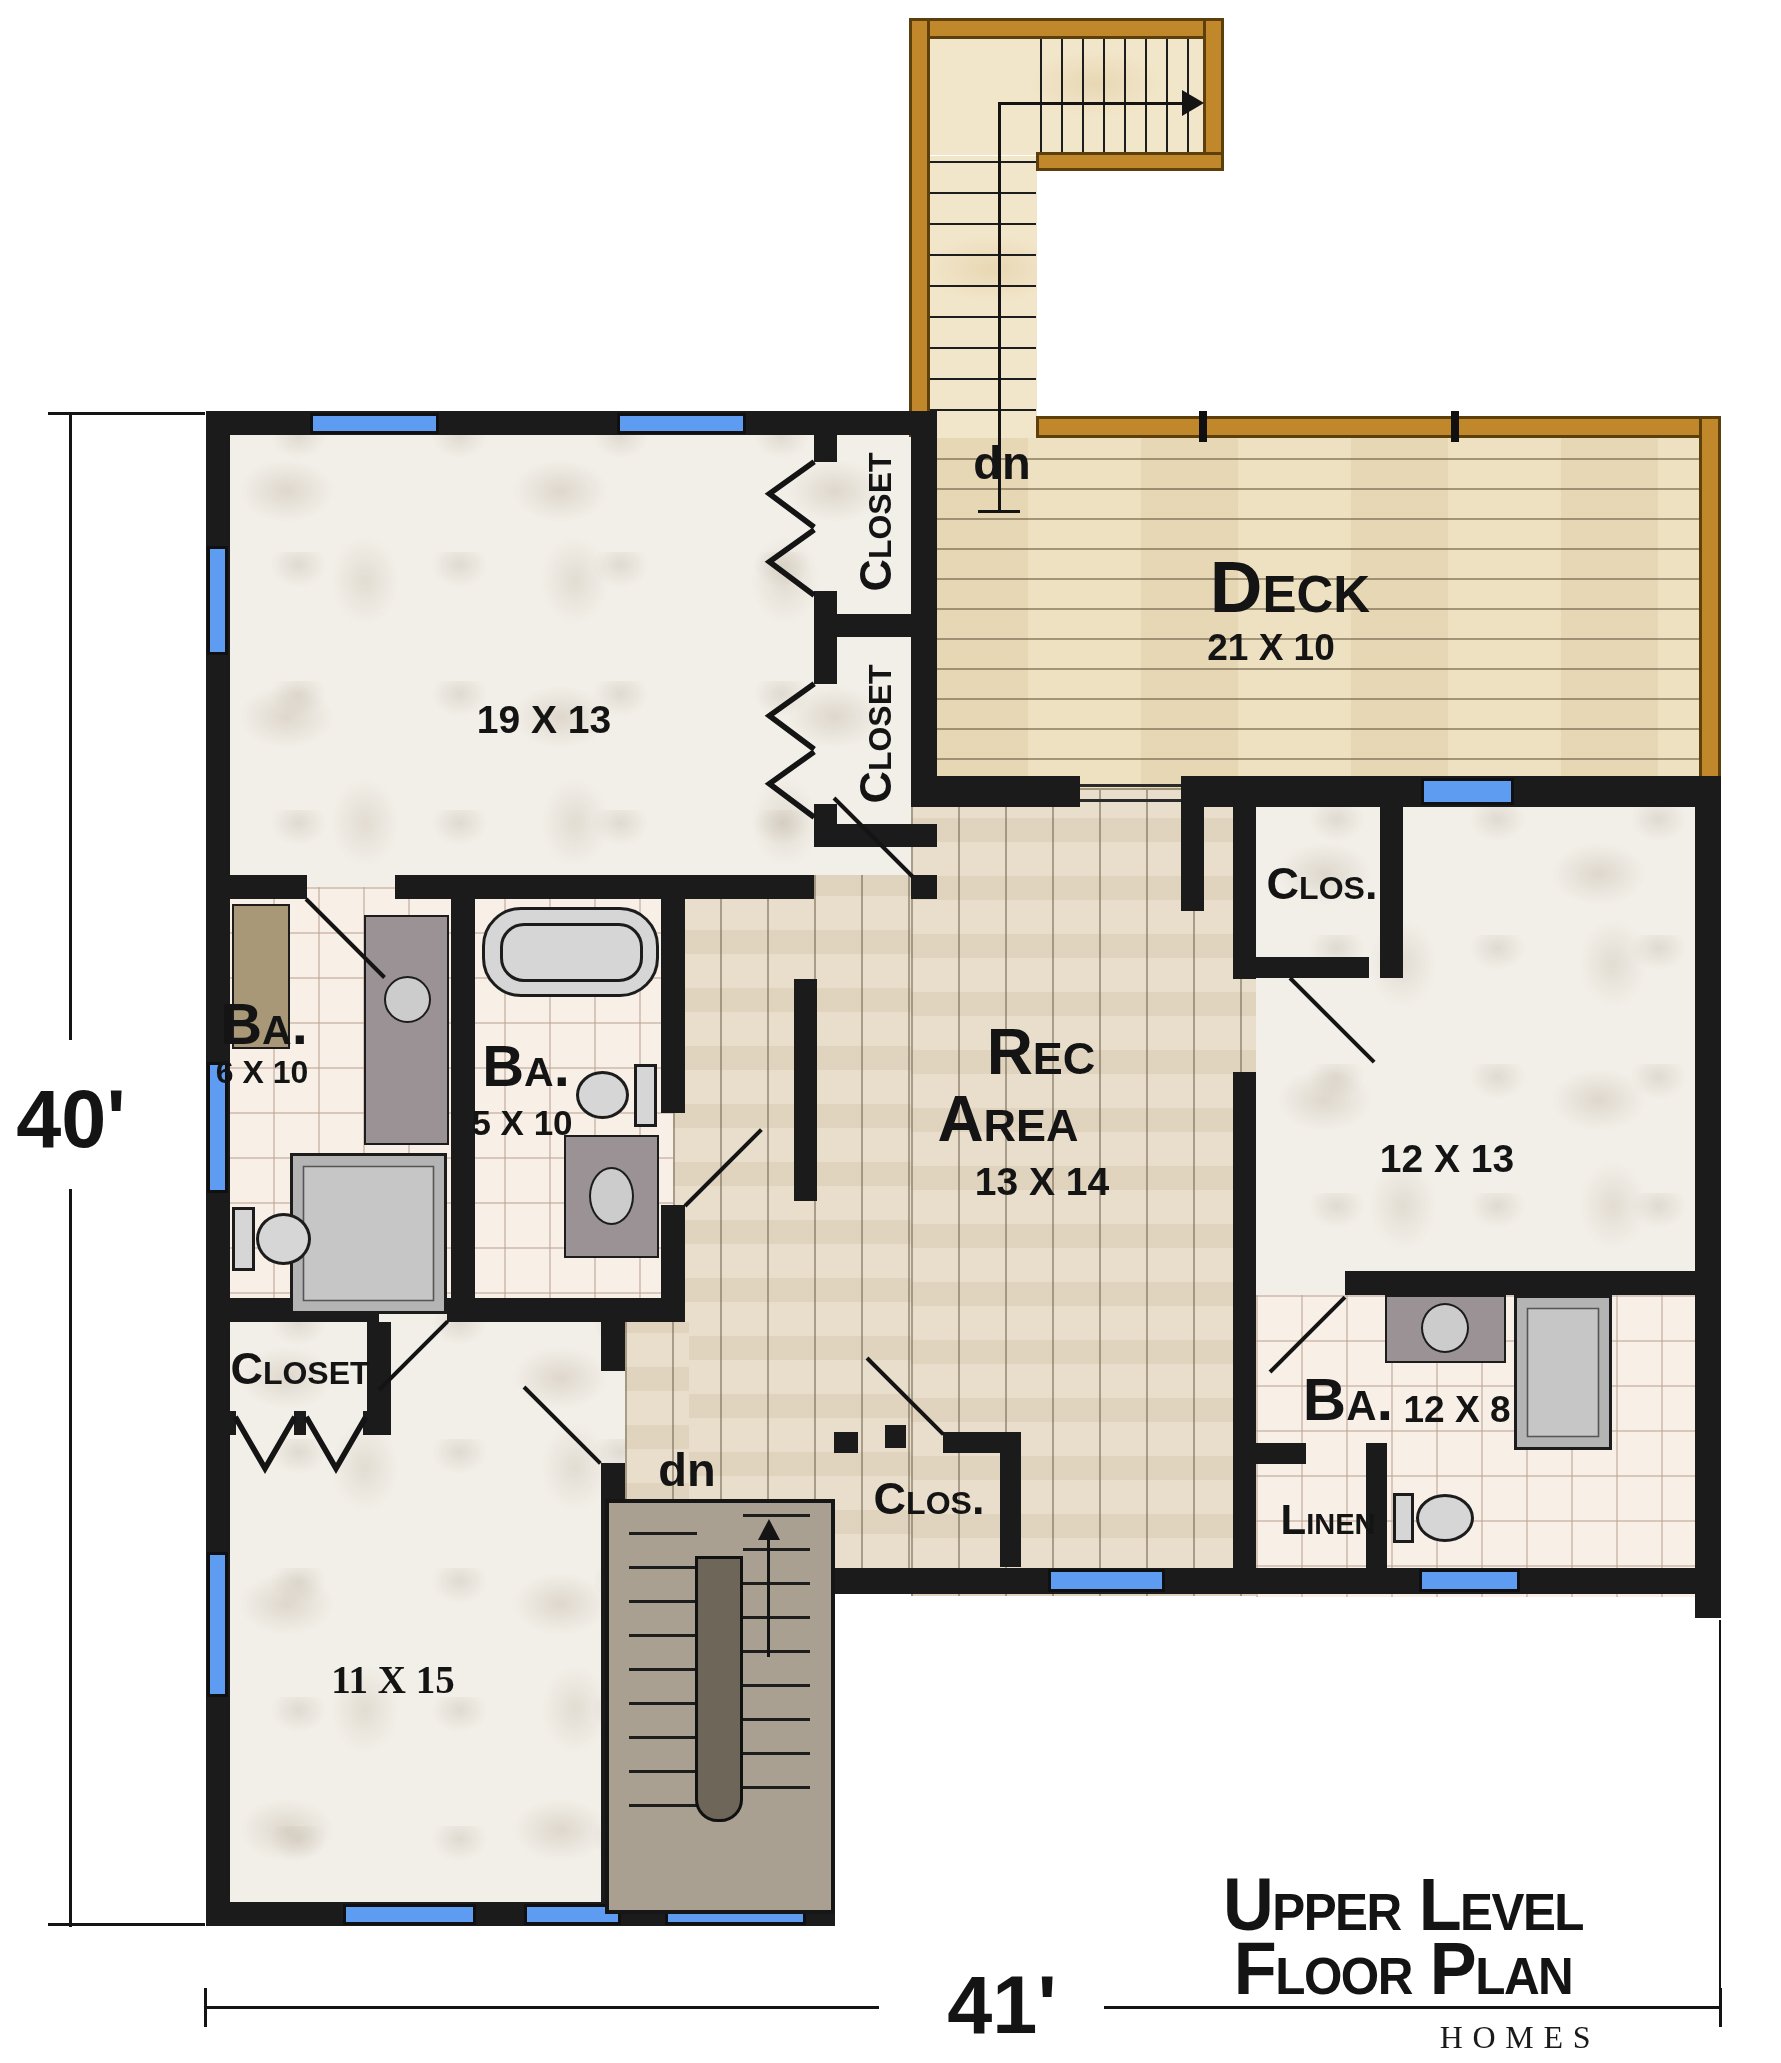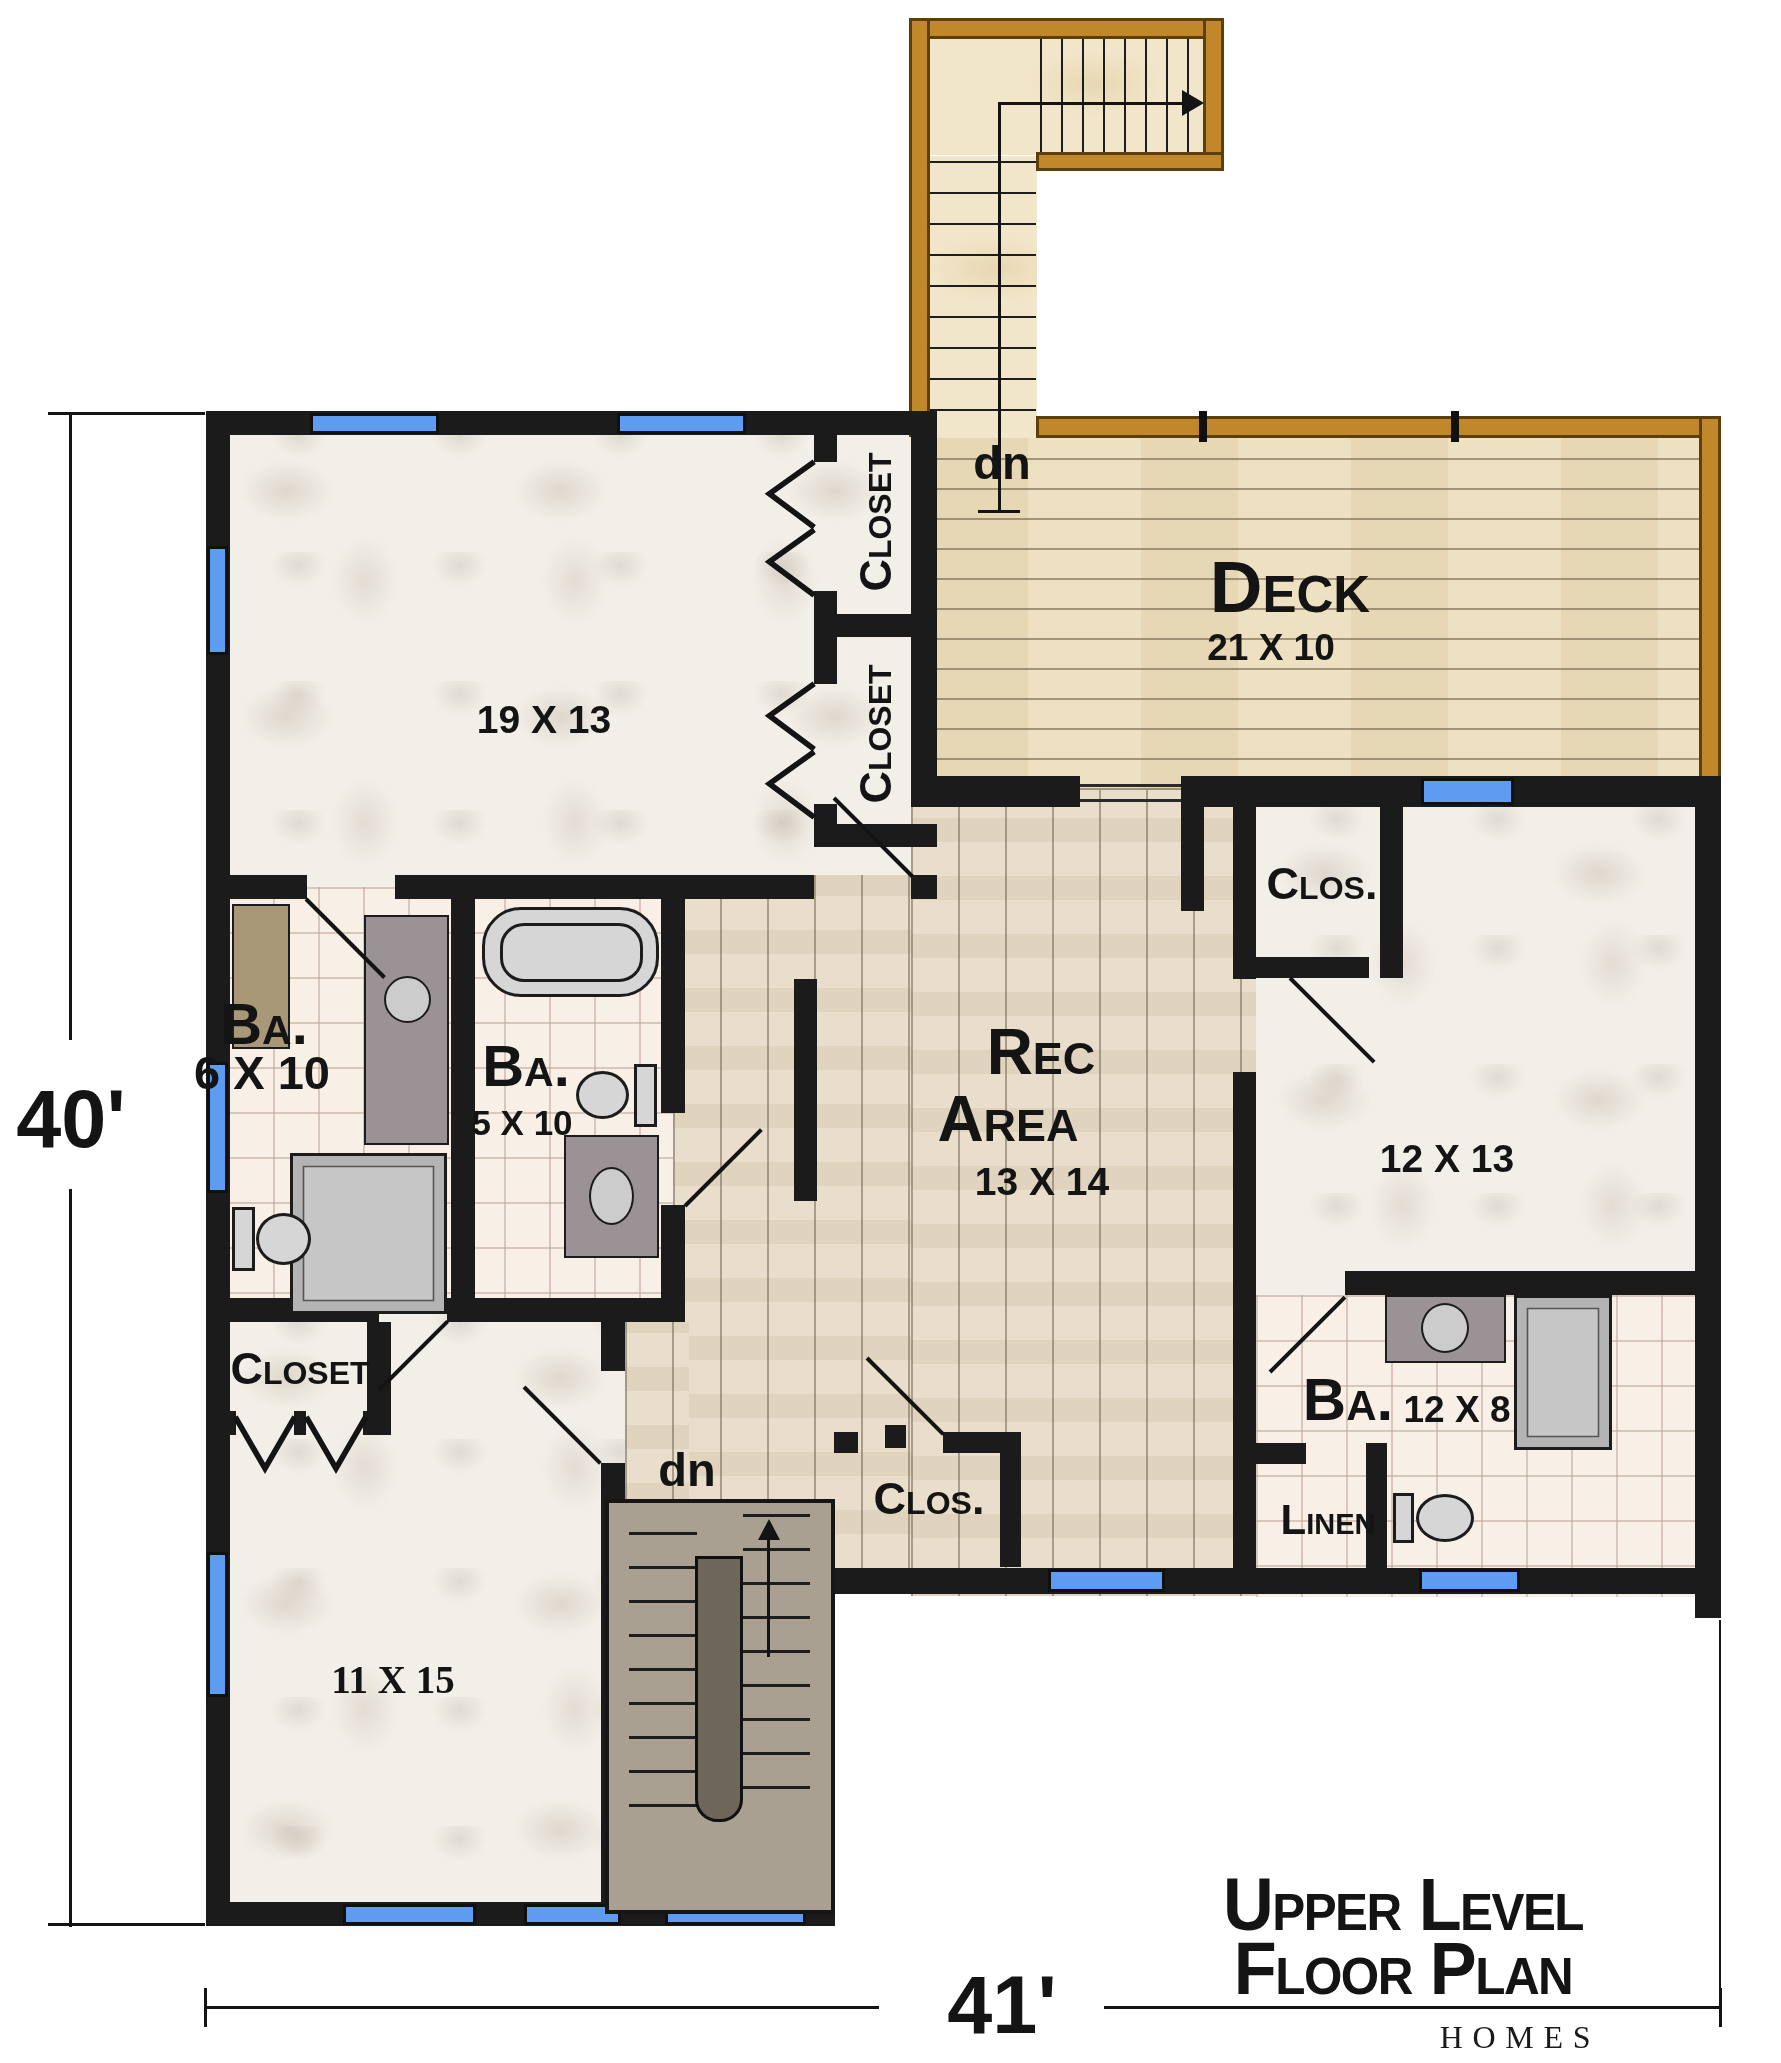--- a/index.html
+++ b/index.html
@@ -224,21 +224,21 @@
   <div class="lbl" style="left:1447px;top:1158px;font-size:39px;">12 X 13</div>
 
   <div class="lbl" style="left:1041px;top:1052px;font-size:64px;">Rec</div>
   <div class="lbl" style="left:1008px;top:1119px;font-size:64px;">Area</div>
   <div class="lbl" style="left:1042px;top:1181px;font-size:39px;">13 X 14</div>
 
   <div class="lbl" style="left:1290px;top:586px;font-size:73px;">Deck</div>
   <div class="lbl" style="left:1271px;top:647px;font-size:37px;">21 X 10</div>
 
   <div class="lbl" style="left:264px;top:1024px;font-size:58px;">Ba.</div>
-  <div class="lbl" style="left:262px;top:1072px;font-size:47px;">6 X 10</div>
+  <div class="lbl" style="left:262px;top:1072px;font-size:32px;">6 X 10</div>
 
   <div class="lbl" style="left:526px;top:1066px;font-size:58px;">Ba.</div>
   <div class="lbl" style="left:522px;top:1122px;font-size:35px;">5 X 10</div>
 
   <div class="lbl" style="left:1348px;top:1400px;font-size:60px;">Ba.</div>
   <div class="lbl" style="left:1457px;top:1409px;font-size:37px;">12 X 8</div>
 
   <div class="vlbl" style="left:875px;top:522px;font-size:45px;">Closet</div>
   <div class="vlbl" style="left:875px;top:734px;font-size:45px;">Closet</div>
   <div class="lbl" style="left:300px;top:1368px;font-size:45px;">Closet</div>

